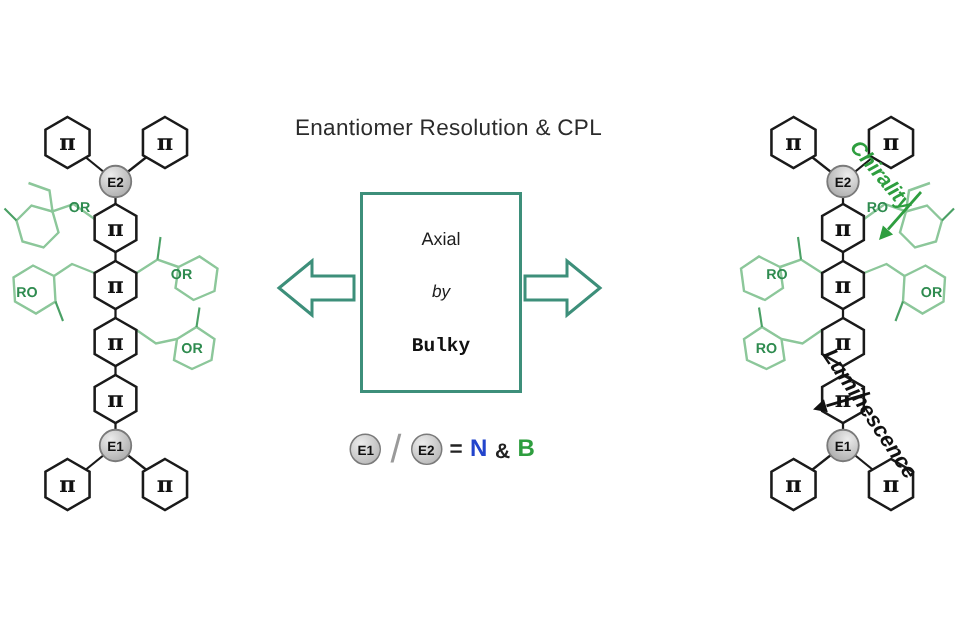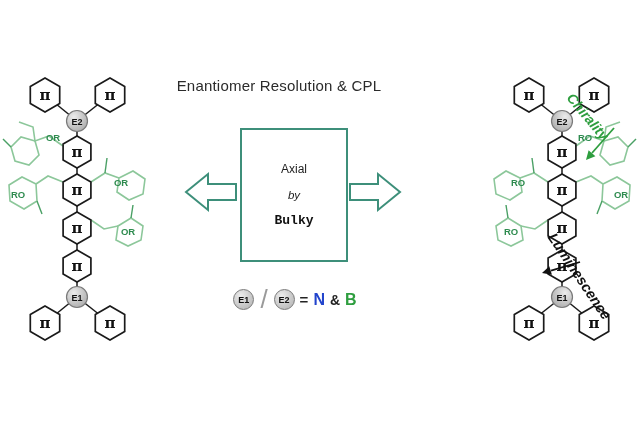--- a/index.html
+++ b/index.html
@@ -18,25 +18,25 @@
   .e-text { font-family:"Liberation Sans", sans-serif; font-size:9px; font-weight:bold; fill:#111; text-anchor:middle; }
   .or-text { font-family:"Liberation Sans", sans-serif; font-size:9.5px; font-weight:bold; fill:#2e8b4f; text-anchor:middle; }
 
   .block-arrow { fill:#ffffff; stroke:#3d8f7a; stroke-width:2; stroke-linejoin:miter; }
   .ann-green { stroke:#2e9e3f; stroke-width:1.8; fill:none; }
   .ann-green-head { fill:#2e9e3f; stroke:none; }
   .ann-black { stroke:#111111; stroke-width:1.8; fill:none; }
   .ann-black-head { fill:#111111; stroke:none; }
 
   
-  .title { position:absolute; left:154px; top:77px; width:250px; text-align:center;
+  .title { position:absolute; left:174px; top:77px; width:250px; text-align:center;
            font-size:15px; color:#2b2b2b; letter-spacing:.2px; }
   .center-box { position:absolute; left:240px; top:128px; width:108px; height:134px;
                 border:2px solid #3d8f7a; display:flex; flex-direction:column;
-                align-items:center; justify-content:center; gap:10px; background:#fff; }
+                align-items:center; justify-content:center; gap:20px; background:#fff; }
   .center-box .l-norm { font-size:12px; color:#1e1e1e; }
   .center-box .l-by   { font-size:11.5px; font-style:italic; color:#1e1e1e; margin:3px 14px 2px; }
   .center-box .l-bold { font-size:13px; font-weight:bold; color:#111;font-family:Liberation Mono, monospace; }
 
   .legend { position:absolute; left:205px; top:289px; width:180px; display:flex;
             align-items:center; justify-content:center; gap:5px; }
   .e-circle { width:21px; height:21px; border-radius:50%;
               background:radial-gradient(circle at 35% 30%, #ececec, #aeaeae);
               border:1px solid #7a7a7a; display:flex; align-items:center; justify-content:center;
               font-size:9px; font-weight:bold; color:#111; }

